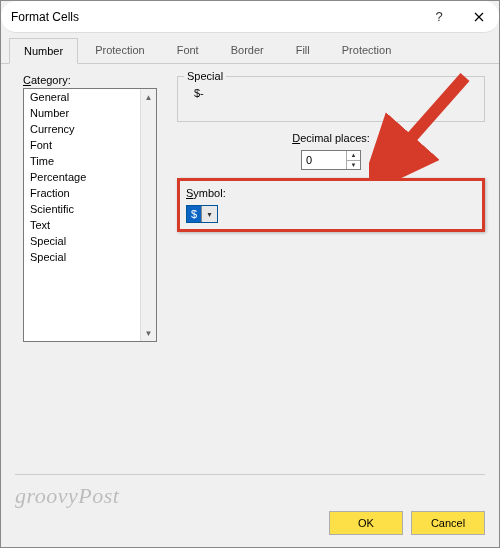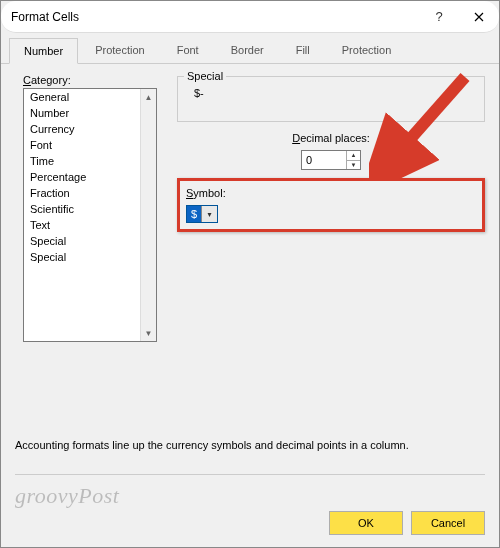--- a/index.html
+++ b/index.html
@@ -187,21 +187,20 @@
             <div class="ctext">$</div>
             <div class="cbtn">
               <span>▾</span>
             </div>
           </div>
         </div>
       </div>
     </div>
   </div>
 
-  <div class="desc">Accounting formats line up the currency symbols and decimal points in a column.</div>
 
   <div class="hr"></div>
 
   <div class="watermark">groovyPost</div>
 
   <div class="buttons">
     <div class="btn">OK</div>
     <div class="btn">Cancel</div>
   </div>
 

